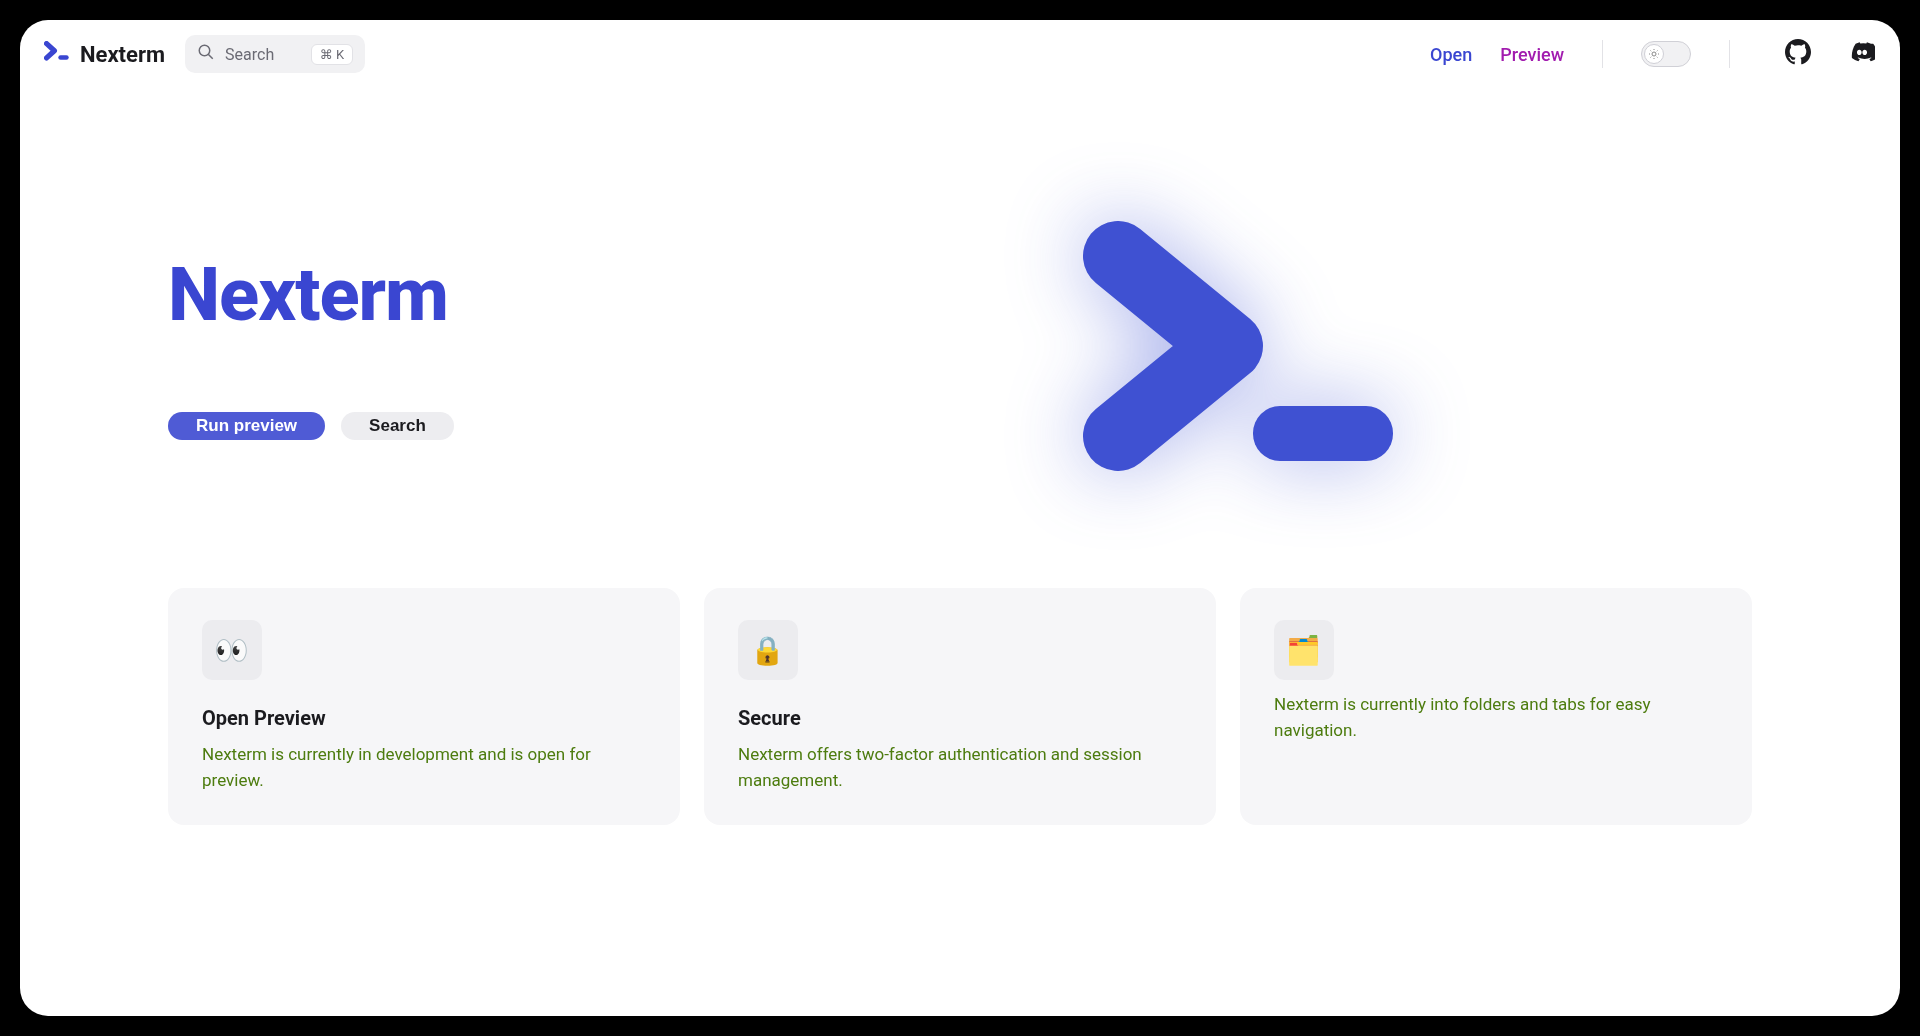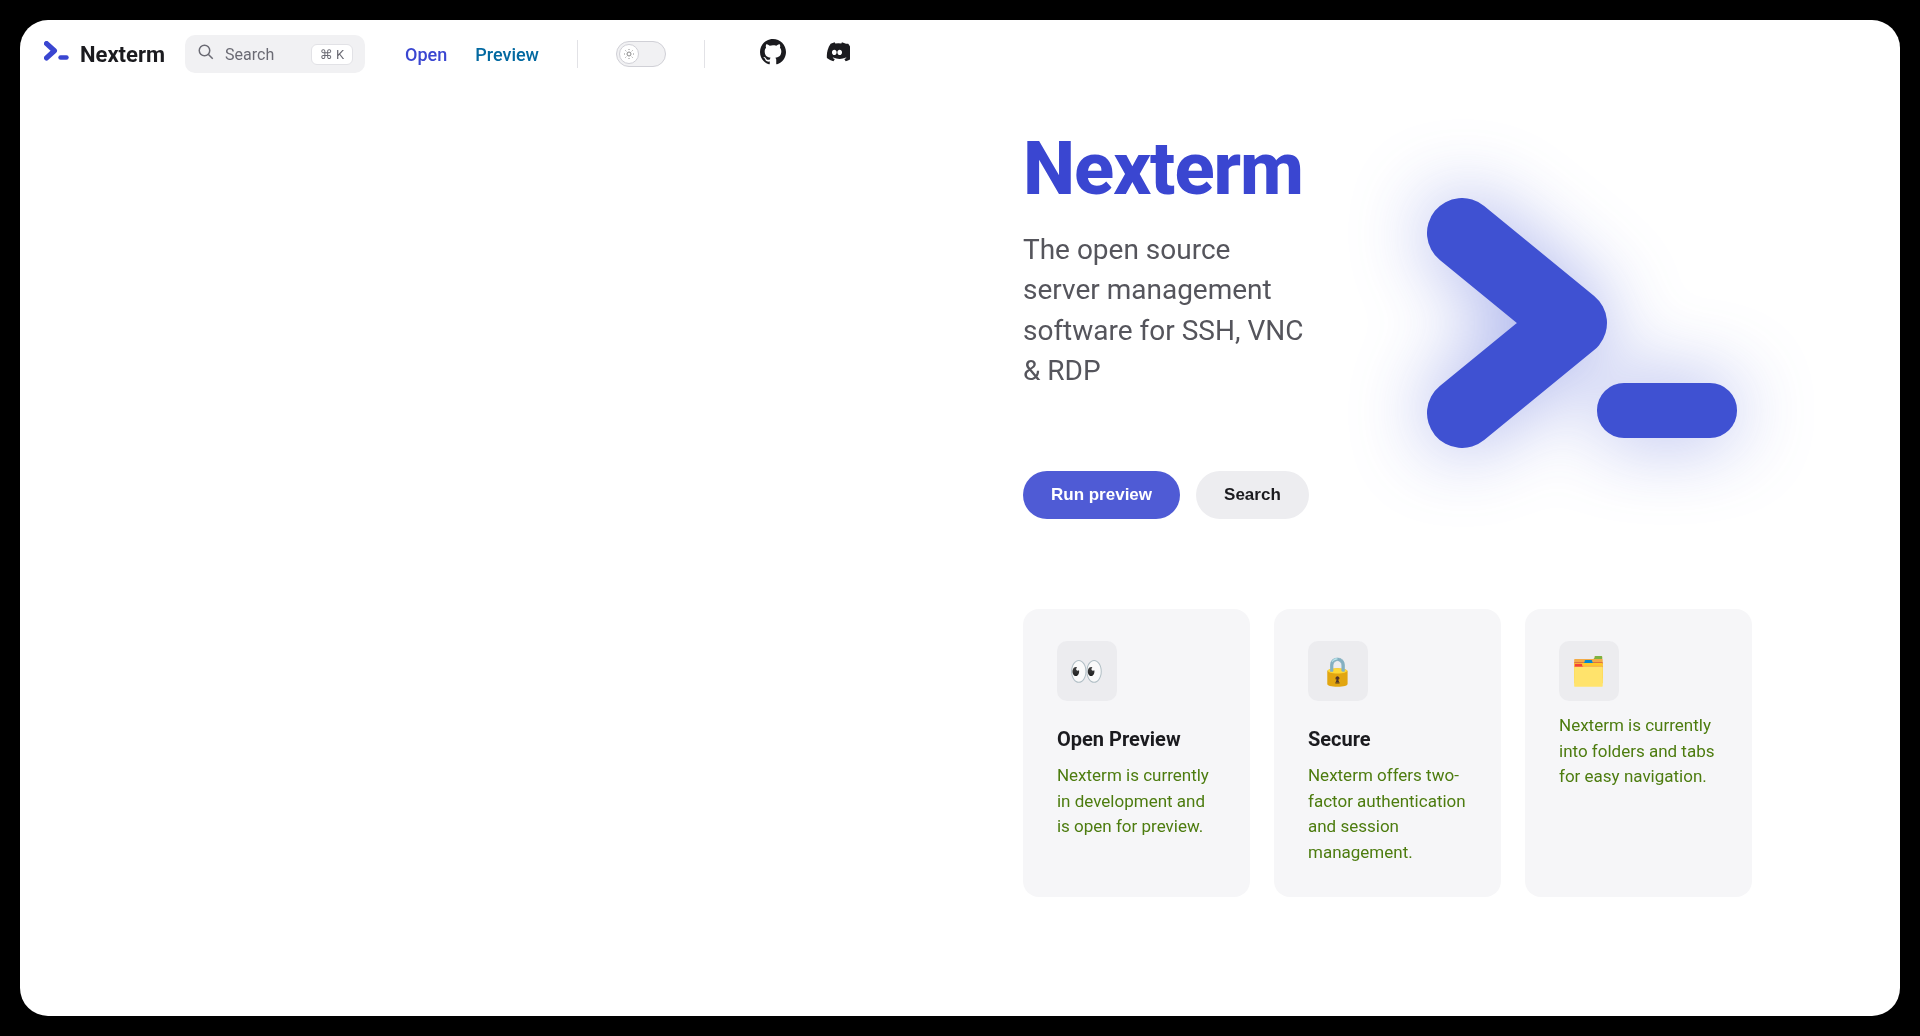--- a/index.html
+++ b/index.html
@@ -12,21 +12,21 @@
   align-items: center;
   justify-content: center;
 }
 .window {
   background: #fff;
   width: 1880px;
   height: 996px;
   border-radius: 28px;
   overflow: hidden;
   display: flex;
-  flex-direction: row;
+  flex-direction: column;
 }
 .topbar {
   display: flex;
   align-items: center;
   padding: 12px 24px;
   gap: 20px;
   height: 68px;
 }
 .brand {
   display: flex;
@@ -68,21 +68,21 @@
 }
 .spacer { flex: 1; }
 .nav {
   display: flex;
   gap: 28px;
   align-items: center;
 }
 .nav-link {
   font-size: 18px;
   font-weight: 500;
-  color: #0369a1;
+  color: #a21caf;
   cursor: pointer;
 }
 .nav-link.active { color: #3a46d1; }
 .divider-v {
   width: 1px;
   height: 28px;
   background: #e2e2e6;
   margin: 0 18px;
 }
 .theme-toggle {
@@ -151,21 +151,21 @@
   line-height: 1.45;
   max-width: 760px;
 }
 .hero-btns {
   display: flex;
   gap: 16px;
   margin-top: 48px;
 }
 .btn {
   border-radius: 30px;
-  padding: 14px 28px;
+  padding: 4px 28px;
   font-size: 17px;
   font-weight: 600;
   cursor: pointer;
   border: none;
   margin-top: 31px;
 }
 .btn-primary { background: #4f5bd5; color: #fff; }
 .btn-secondary { background: #ededf0; color: #1b1b1f; }
 .hero-logo {
   flex: 0 0 auto;
@@ -276,21 +276,20 @@
             <path d="M20.317 4.369A19.791 19.791 0 0 0 16.558 3c-.2.356-.43.83-.59 1.207a18.27 18.27 0 0 0-5.487 0A12.683 12.683 0 0 0 9.882 3a19.736 19.736 0 0 0-3.76 1.369C3.07 8.879 2.32 13.26 2.695 17.58a19.9 19.9 0 0 0 5.993 3.03c.48-.66.91-1.36 1.28-2.1-.7-.26-1.37-.58-2-.96.17-.12.33-.25.49-.38 3.86 1.8 8.04 1.8 11.85 0 .16.13.33.26.49.38-.63.38-1.3.7-2 .96.37.74.8 1.44 1.28 2.1a19.876 19.876 0 0 0 5.994-3.03c.44-5.02-.75-9.36-3.754-13.21zM9.5 14.8c-1.18 0-2.15-1.08-2.15-2.42 0-1.33.95-2.42 2.15-2.42s2.17 1.09 2.15 2.42c0 1.34-.95 2.42-2.15 2.42zm5 0c-1.18 0-2.15-1.08-2.15-2.42 0-1.33.95-2.42 2.15-2.42s2.17 1.09 2.15 2.42c0 1.34-.95 2.42-2.15 2.42z"></path>
           </svg>
       </span>
     </div>
   </div>
 
   <div class="content">
     <div class="hero">
       <div class="hero-text">
         <div class="hero-title-accent">Nexterm</div>
-        <div class="hero-sub">The open source server management software for SSH, VNC &amp; RDP</div>
         <div class="hero-btns">
           <button class="btn btn-primary">Run preview</button>
           <button class="btn btn-secondary">Search</button>
         </div>
       </div>
       <div class="hero-logo">
         <span>
           <svg viewBox="0 0 340 260">
               <path d="M60 40 L170 130 L60 220" fill="none" stroke="#3f51d2" stroke-width="70" stroke-linecap="round" stroke-linejoin="round"></path>
               <rect x="195" y="190" width="140" height="55" rx="27" fill="#3f51d2"></rect>

